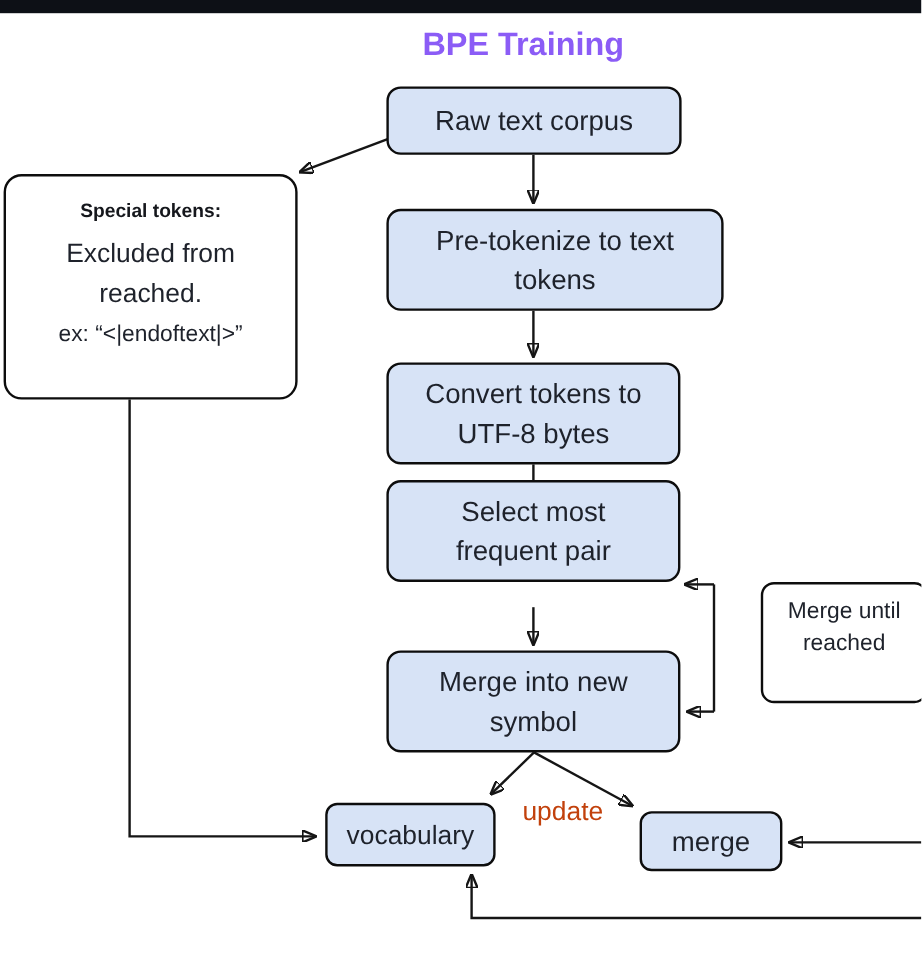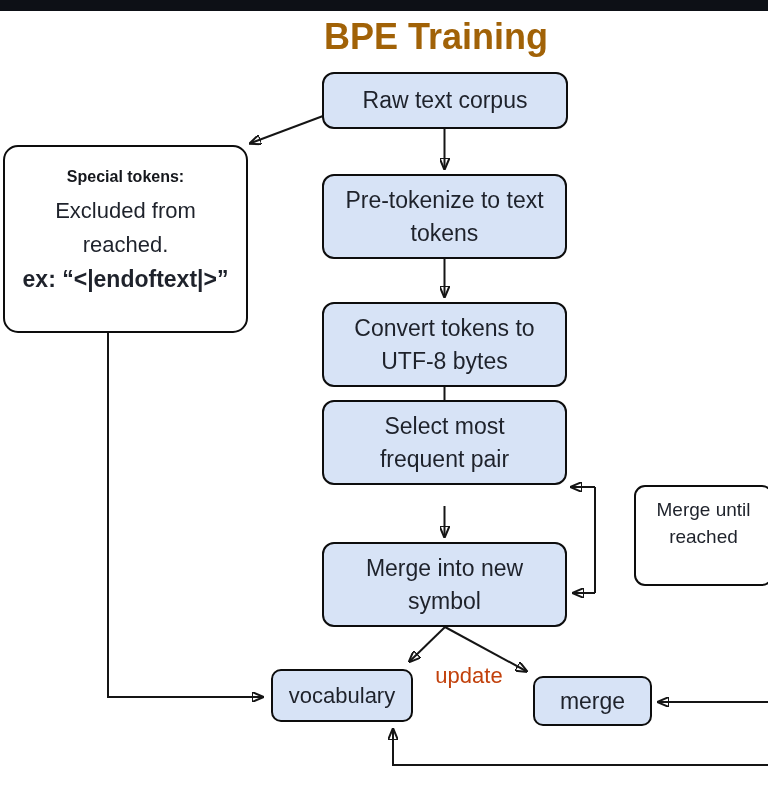--- a/index.html
+++ b/index.html
@@ -5,52 +5,52 @@
   html,body{margin:0;padding:0;background:#ffffff;}
   #stage{
     position:relative;width:768px;height:794px;overflow:hidden;
     background:#ffffff;
     font-family:"Liberation Sans","DejaVu Sans",sans-serif;
     color:var(--text,#1e222b);
   }
   .top-bar{position:absolute;left:0;top:0;width:768px;height:11px;background:var(--top-bar,#0d1016);}
   .title{
     position:absolute;left:286px;top:19px;width:300px;height:36px;
-    text-align:center;font-size:36px;font-weight:700;color:#a16207;line-height:36px;
+    text-align:center;font-size:27px;font-weight:700;color:#8b5cf6;line-height:36px;
   }
   .node{
     position:absolute;box-sizing:border-box;
     background:var(--node-fill,#d7e3f6);
     border:2px solid var(--node-border,#0d0d0d);
     border-radius:12px;
     display:flex;flex-direction:column;justify-content:center;align-items:center;
     font-size:23px;line-height:33px;text-align:center;
   }
   .note{
     position:absolute;box-sizing:border-box;
     background:#ffffff;border:2px solid var(--node-border,#0d0d0d);
     text-align:center;
   }
   #node-raw{left:322px;top:72px;width:246px;height:57px;}
-  #node-pre{left:322px;top:174px;width:245px;height:85px;}
+  #node-pre{left:322px;top:174px;width:281px;height:85px;}
   #node-convert{left:322px;top:302px;width:245px;height:85px;}
   #node-select{left:322px;top:400px;width:245px;height:85px;}
   #node-mergesym{left:322px;top:542px;width:245px;height:85px;}
   #node-vocab{left:271px;top:669px;width:142px;height:53px;font-size:22px;border-radius:10px;}
   #node-merge{left:533px;top:676px;width:119px;height:50px;font-size:23px;border-radius:10px;}
   #note-right{
     left:634px;top:485px;width:139px;height:101px;border-radius:11px;
     font-size:19px;line-height:27px;padding-top:9px;
   }
   #note-left{
     left:3px;top:145px;width:245px;height:188px;border-radius:15px;
     font-size:22px;line-height:34px;padding-top:13px;
   }
   #note-left .heading{font-weight:700;font-size:16px;color:#15171c;}
-  #note-left .ex-line{font-size:23px;font-weight:bold;}
+  #note-left .ex-line{font-size:19px;}
   .float-label{
     position:absolute;left:424px;top:663px;width:90px;height:26px;
     text-align:center;font-size:22px;color:#c2410c;
   }
   svg.connectors{position:absolute;left:0;top:0;width:768px;height:794px;pointer-events:none;}
   svg.connectors path{fill:none;stroke:#151515;stroke-width:2px;}
 </style>
 </head>
 <body>
 

